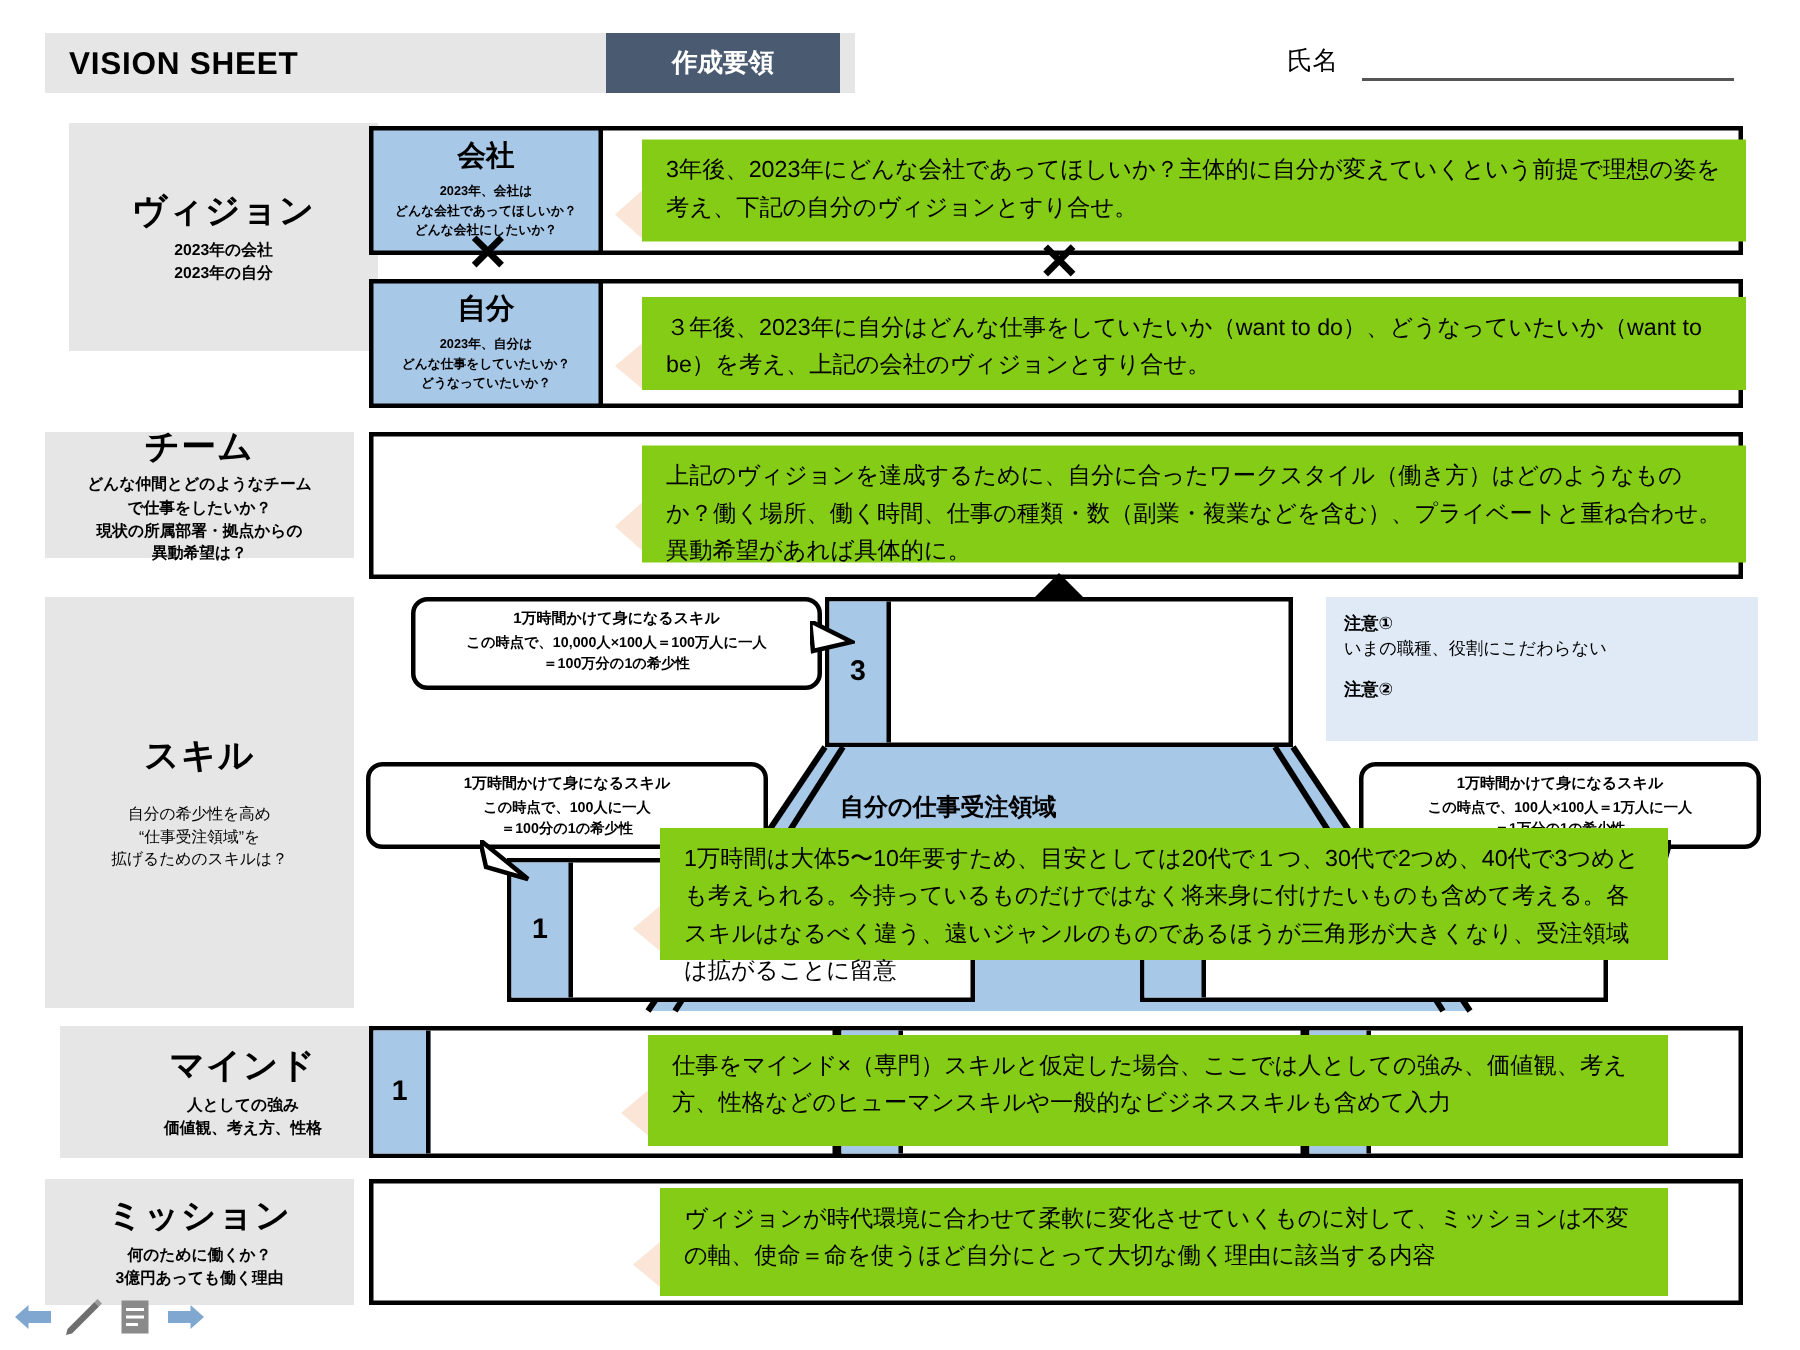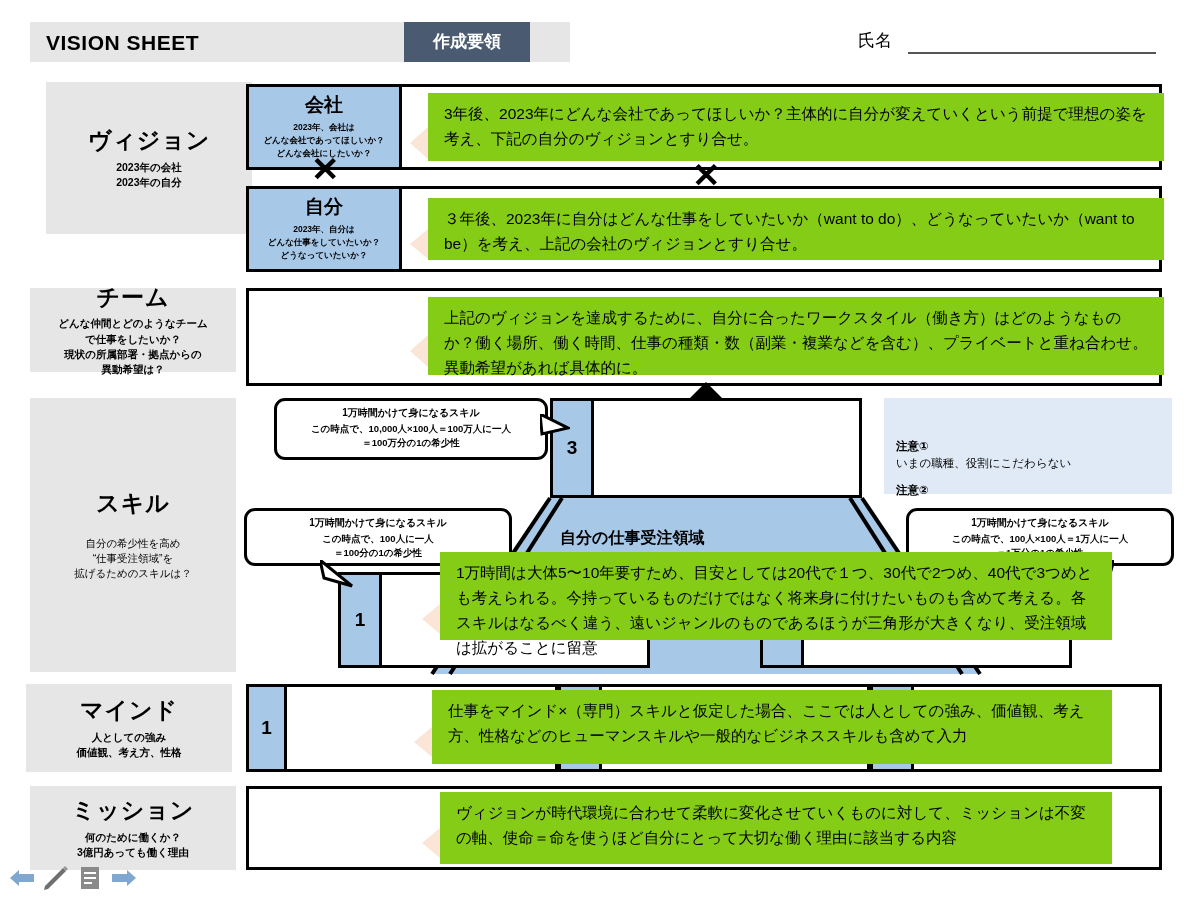--- a/index.html
+++ b/index.html
@@ -8,21 +8,21 @@
     font-family:"Liberation Sans","DejaVu Sans",sans-serif;
     color:#000;
     -webkit-font-smoothing:antialiased;
   }
   .abs{position:absolute;box-sizing:border-box;}
 
   
   #header-bar{left:30px;top:22px;width:540px;height:40px;background:#e6e6e6;}
   #header-title{left:46px;top:30px;width:300px;height:26px;
     font-size:21px;font-weight:bold;letter-spacing:.5px;line-height:26px;}
-  #header-badge{left:404px;top:22px;width:126px;height:40px;background:#4a5a70;
+  #header-badge{left:404px;top:22px;width:156px;height:40px;background:#4a5a70;
     color:#fff;font-size:17px;font-weight:bold;line-height:40px;text-align:center;}
   #name-label{left:858px;top:30px;font-size:17px;line-height:22px;}
   #name-rule{left:908px;top:52px;width:248px;height:0;border-bottom:2px solid #555;}
 
   
   .cat{background:#e6e6e6;text-align:center;display:flex;flex-direction:column;
        align-items:center;justify-content:center;}
   .cat .big{font-size:23px;font-weight:bold;letter-spacing:1px;line-height:1.25;}
   .cat .sub{font-size:10.5px;line-height:1.45;margin-top:5px;font-weight:bold;}
   .cat.skill .big{margin-top:0;}
@@ -47,21 +47,21 @@
           box-sizing:border-box;}
   .bubble .b1{font-size:10px;font-weight:bold;line-height:1.3;margin-top:5px;}
   .bubble .b2{font-size:9.5px;font-weight:bold;line-height:1.45;margin-top:3px;}
 
   
   .xmark{font-size:34px;font-weight:bold;line-height:1;font-family:"Liberation Sans",sans-serif;}
 
   
   #notice-box{left:884px;top:398px;width:288px;height:96px;background:#dfeaf6;
      padding:10px 12px;font-size:11.5px;line-height:1.5;}
-  #notice-box .n-h{font-weight:bold;margin-top:30px;}
+  #notice-box .n-h{font-weight:bold;}
 
   
   .sk-col{border:3px solid #000;background:#fff;}
   .sk-num{background:#a8c8e8;border-right:3px solid #000;display:flex;align-items:center;
           justify-content:center;font-size:19px;font-weight:bold;}
 
   
   #toolbar{left:8px;top:862px;width:150px;height:32px;display:flex;align-items:center;gap:6px;}
   .tb-ico{width:28px;height:28px;}
 </style>
@@ -196,21 +196,21 @@
   <div class="n-h">注意①</div>
   <div>いまの職種、役割にこだわらない</div>
   <div class="n-h" style="margin-top:9px;">注意②</div>
 </div>
 
 <div class="peach" style="left:440px;top:552px;width:672px;height:88px;">
   <span class="txt">1万時間は大体5〜10年要すため、目安としては20代で１つ、30代で2つめ、40代で3つめとも考えられる。今持っているものだけではなく将来身に付けたいものも含めて考える。各スキルはなるべく違う、遠いジャンルのものであるほうが三角形が大きくなり、受注領域は拡がることに留意</span>
   <span class="tail" style="left:-18px;top:52px;border-top:15px solid transparent;border-bottom:15px solid transparent;border-right:18px solid #fae5d6;"></span>
 </div>
 
-<div class="abs cat" id="cat-mind" style="left:26px;top:684px;width:206px;height:88px;">
+<div class="abs cat" id="cat-mind" style="left:40px;top:684px;width:244px;height:88px;">
   <div class="big">マインド</div>
   <div class="sub">
     <div>人としての強み</div>
     <div>価値観、考え方、性格</div>
   </div>
 </div>
 
 <div class="abs frame" style="left:246px;top:684px;width:312px;height:88px;display:flex;">
   <div class="abs" style="position:relative;width:38px;height:100%;background:#a8c8e8;border-right:3px solid #000;
               display:flex;align-items:center;justify-content:center;font-size:19px;font-weight:bold;">1</div>

